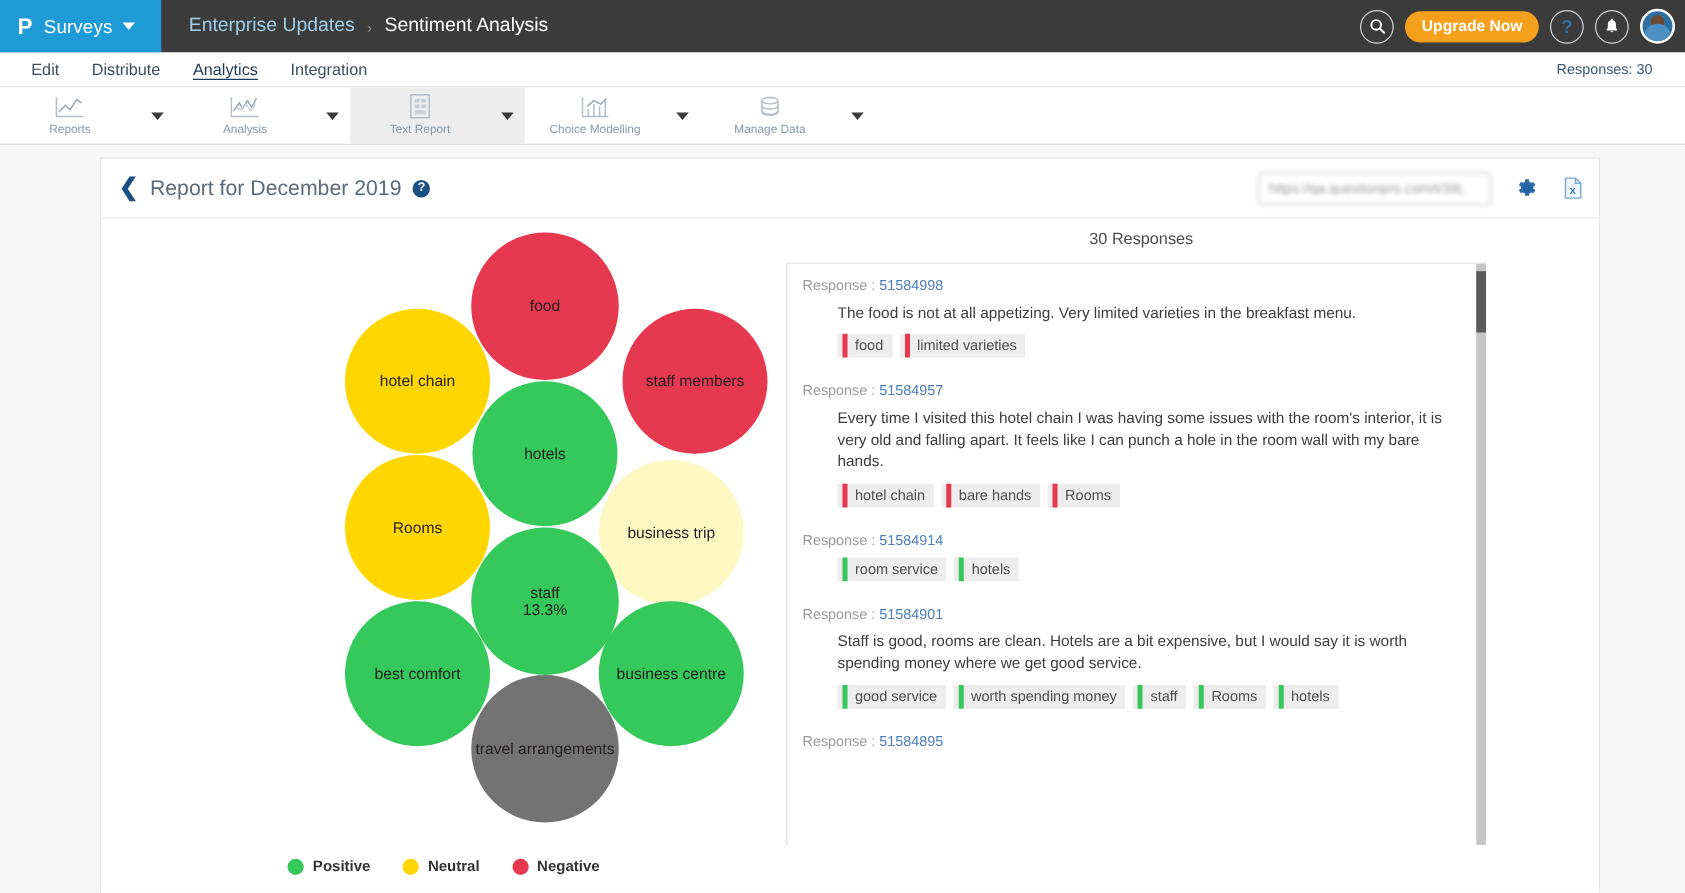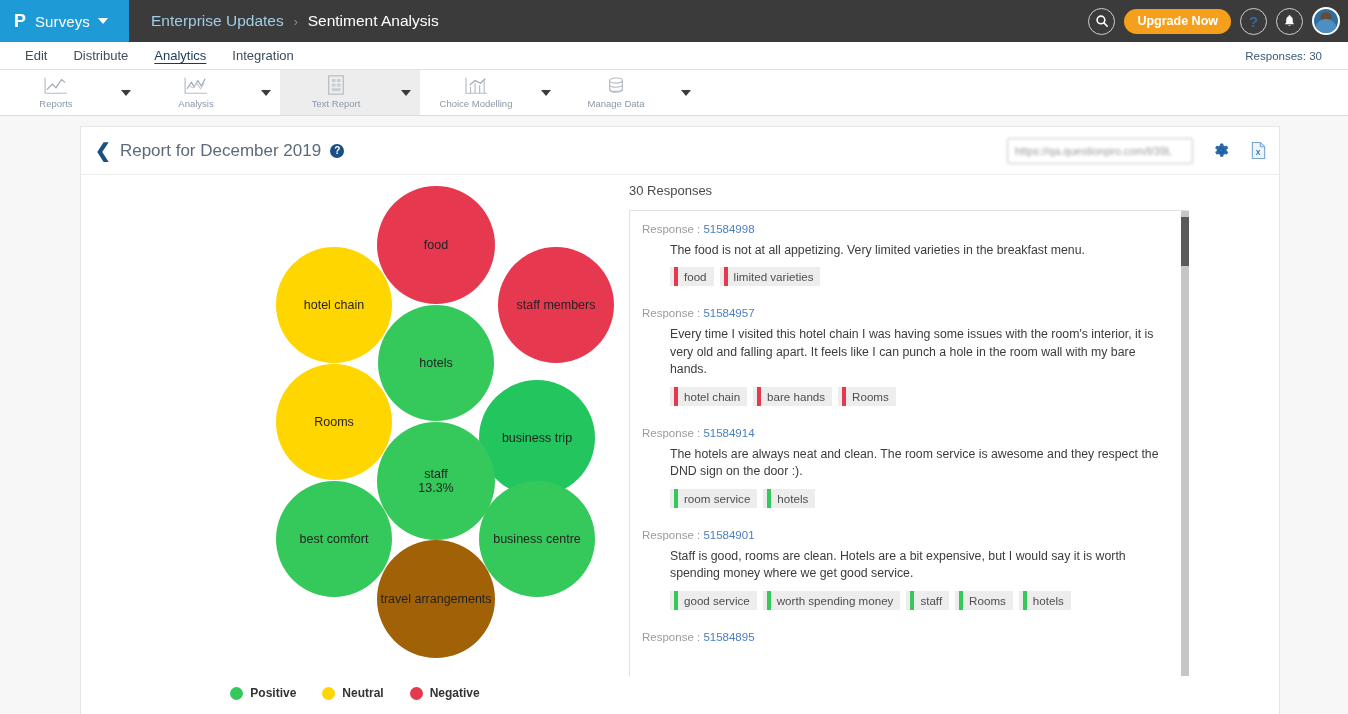--- a/index.html
+++ b/index.html
@@ -217,21 +217,21 @@
     gap: 26px;
   }
   .legend-item {
     display: flex; align-items: center; gap: 7px;
     font-size: 12px; font-weight: bold; color: #333;
   }
   .legend-dot { width: 13px; height: 13px; border-radius: 50%; }
 
   
   .resp-count {
-    text-align: left; padding-right: 82px;
+    text-align: center; padding-right: 82px;
     font-size: 13px; color: #4a4a4a;
     margin-bottom: 12px;
   }
   .resp-list-wrap {
     position: relative; margin-left: 0;
     width: 560px; height: 466px;
     border-top: 1px solid #e2e2e2;
     border-left: 1px solid #e2e2e2;
     overflow: hidden;
   }
@@ -450,34 +450,34 @@
             </div>
             <div class="bubble" style="background: rgb(255, 214, 0); width: 116px; height: 116px; left: 195px; top: 72px;">
               <span>hotel chain</span>
             </div>
             <div class="bubble" style="background: rgb(255, 214, 0); width: 116px; height: 116px; left: 195px; top: 189px;">
               <span>Rooms</span>
             </div>
             <div class="bubble" style="background: rgb(53, 200, 90); width: 116px; height: 116px; left: 297px; top: 130px;">
               <span>hotels</span>
             </div>
-            <div class="bubble" style="background: #22c55e; width: 116px; height: 116px; left: 398px; top: 205px;">
+            <div class="bubble" style="background: #fef9c3; width: 116px; height: 116px; left: 398px; top: 193px;">
               <span>business trip</span>
             </div>
             <div class="bubble" style="background: rgb(53, 200, 90); width: 118px; height: 118px; left: 296px; top: 247px;">
               <span>staff</span>
               <span class="pct">13.3%</span>
             </div>
             <div class="bubble" style="background: rgb(53, 200, 90); width: 116px; height: 116px; left: 195px; top: 306px;">
               <span>best comfort</span>
             </div>
             <div class="bubble" style="background: rgb(53, 200, 90); width: 116px; height: 116px; left: 398px; top: 306px;">
               <span>business centre</span>
             </div>
-            <div class="bubble" style="background: #a16207; width: 118px; height: 118px; left: 296px; top: 365px;">
+            <div class="bubble" style="background: #737373; width: 118px; height: 118px; left: 296px; top: 365px;">
               <span>travel arrangements</span>
             </div>
           </div>
         <div class="legend" id="legend">
             <div class="legend-item">
               <span class="legend-dot" style="background: rgb(53, 200, 90);"></span>
               <span>Positive</span>
             </div>
             <div class="legend-item">
               <span class="legend-dot" style="background: rgb(255, 214, 0);"></span>
@@ -506,21 +506,20 @@
                 <div class="resp-id">Response : <span class="num">51584957</span></div>
                 <div class="resp-text">Every time I visited this hotel chain I was having some issues with the room's interior, it is very old and falling apart. It feels like I can punch a hole in the room wall with my bare hands.</div>
                 <div class="tag-row">
                   <span class="tag neg">hotel chain</span>
                   <span class="tag neg">bare hands</span>
                   <span class="tag neg">Rooms</span>
                 </div>
               </div>
               <div class="resp-item">
                 <div class="resp-id">Response : <span class="num">51584914</span></div>
-                <div class="resp-text">The hotels are always neat and clean. The room service is awesome and they respect the DND sign on the door :).</div>
                 <div class="tag-row">
                   <span class="tag pos">room service</span>
                   <span class="tag pos">hotels</span>
                 </div>
               </div>
               <div class="resp-item">
                 <div class="resp-id">Response : <span class="num">51584901</span></div>
                 <div class="resp-text">Staff is good, rooms are clean. Hotels are a bit expensive, but I would say it is worth spending money where we get good service.</div>
                 <div class="tag-row">
                   <span class="tag pos">good service</span>

